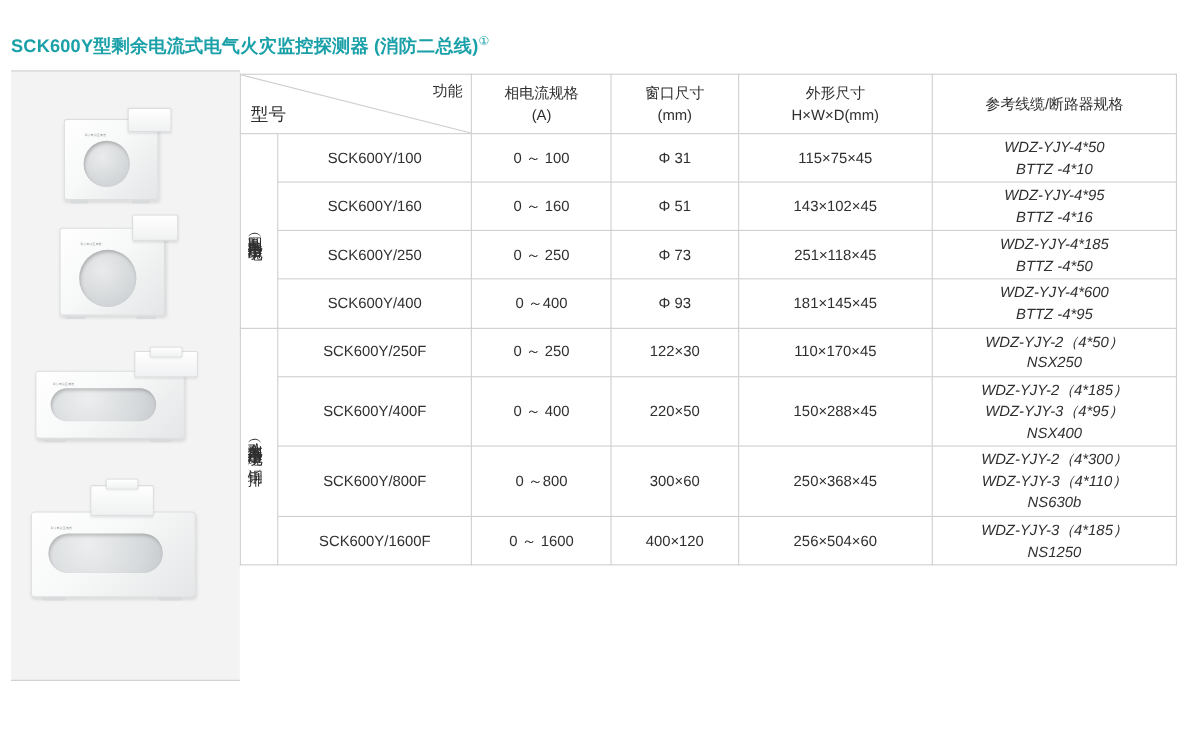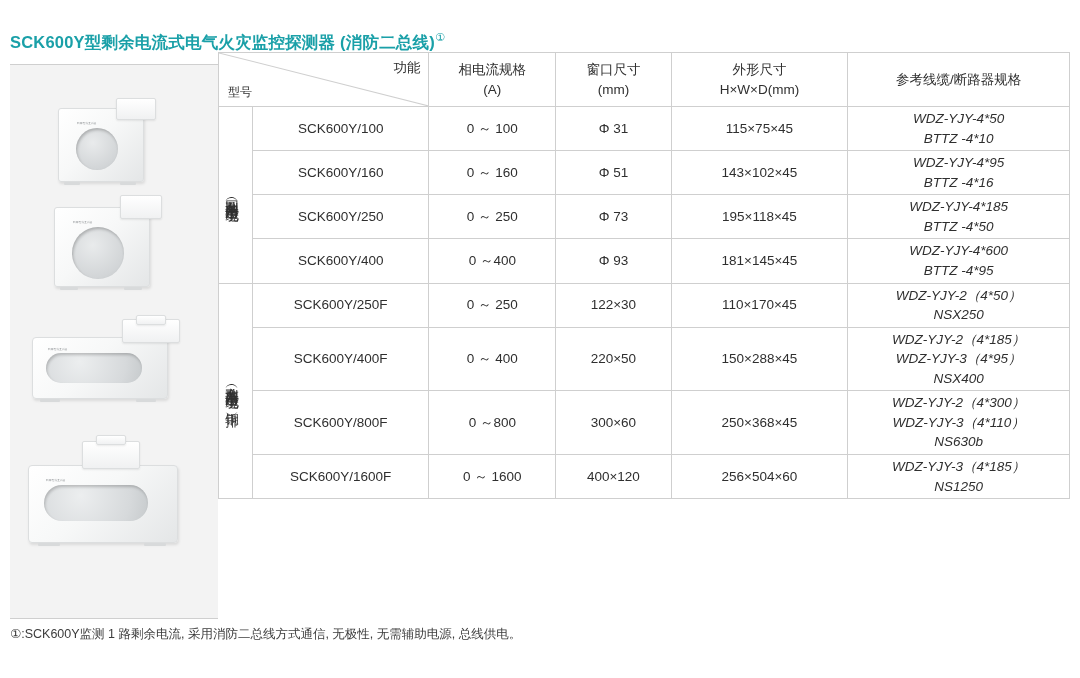--- a/index.html
+++ b/index.html
@@ -87,21 +87,21 @@
   .foot {
     position: absolute;
     height: 3px;
     background: #d8dadb;
     border-radius: 1px;
   }
 
   
   table.spec {
     position: absolute;
-    left: 218px; top: 52px;
+    left: 218px; top: 67px;
     width: 852px;
     border-collapse: collapse;
     table-layout: fixed;
   }
   table.spec td, table.spec th {
     border: 1px solid #cfcfcf;
     text-align: center;
     vertical-align: middle;
     font-size: 13.5px;
     color: #2f2f2f;
@@ -121,21 +121,21 @@
     left: 0; top: 0; width: 100%; height: 100%;
   }
   .diag .fn {
     position: absolute;
     right: 8px; top: 5px;
     font-size: 13.5px;
   }
   .diag .md {
     position: absolute;
     left: 9px; bottom: 5px;
-    font-size: 12px;
+    font-size: 16px;
   }
   .vgroup {
     writing-mode: vertical-rl;
     text-orientation: upright;
     letter-spacing: 1px;
     font-size: 13.5px;
     line-height: 1.15;
     color: #2f2f2f;
     padding: 6px 2px;
     white-space: normal;
@@ -247,21 +247,21 @@
         <td>143×102×45</td>
         <td class="multi">
           <div>WDZ-YJY-4*95</div>
           <div>BTTZ -4*16</div>
         </td>
       </tr>
       <tr>
         <td>SCK600Y/250</td>
         <td>0 ～ 250</td>
         <td>Φ 73</td>
-        <td>195×118×45</td>
+        <td>251×118×45</td>
         <td class="multi">
           <div>WDZ-YJY-4*185</div>
           <div>BTTZ -4*50</div>
         </td>
       </tr>
       <tr>
         <td>SCK600Y/400</td>
         <td>0 ～400</td>
         <td>Φ 93</td>
         <td>181×145×45</td>
@@ -312,15 +312,14 @@
         <td>400×120</td>
         <td>256×504×60</td>
         <td class="multi">
           <div>WDZ-YJY-3（4*185）</div>
           <div>NS1250</div>
         </td>
       </tr>
     </tbody>
   </table>
 
-  <div class="footnote">①:SCK600Y监测 1 路剩余电流, 采用消防二总线方式通信, 无极性, 无需辅助电源, 总线供电。</div>
 
 </div>
 
 </body></html>

